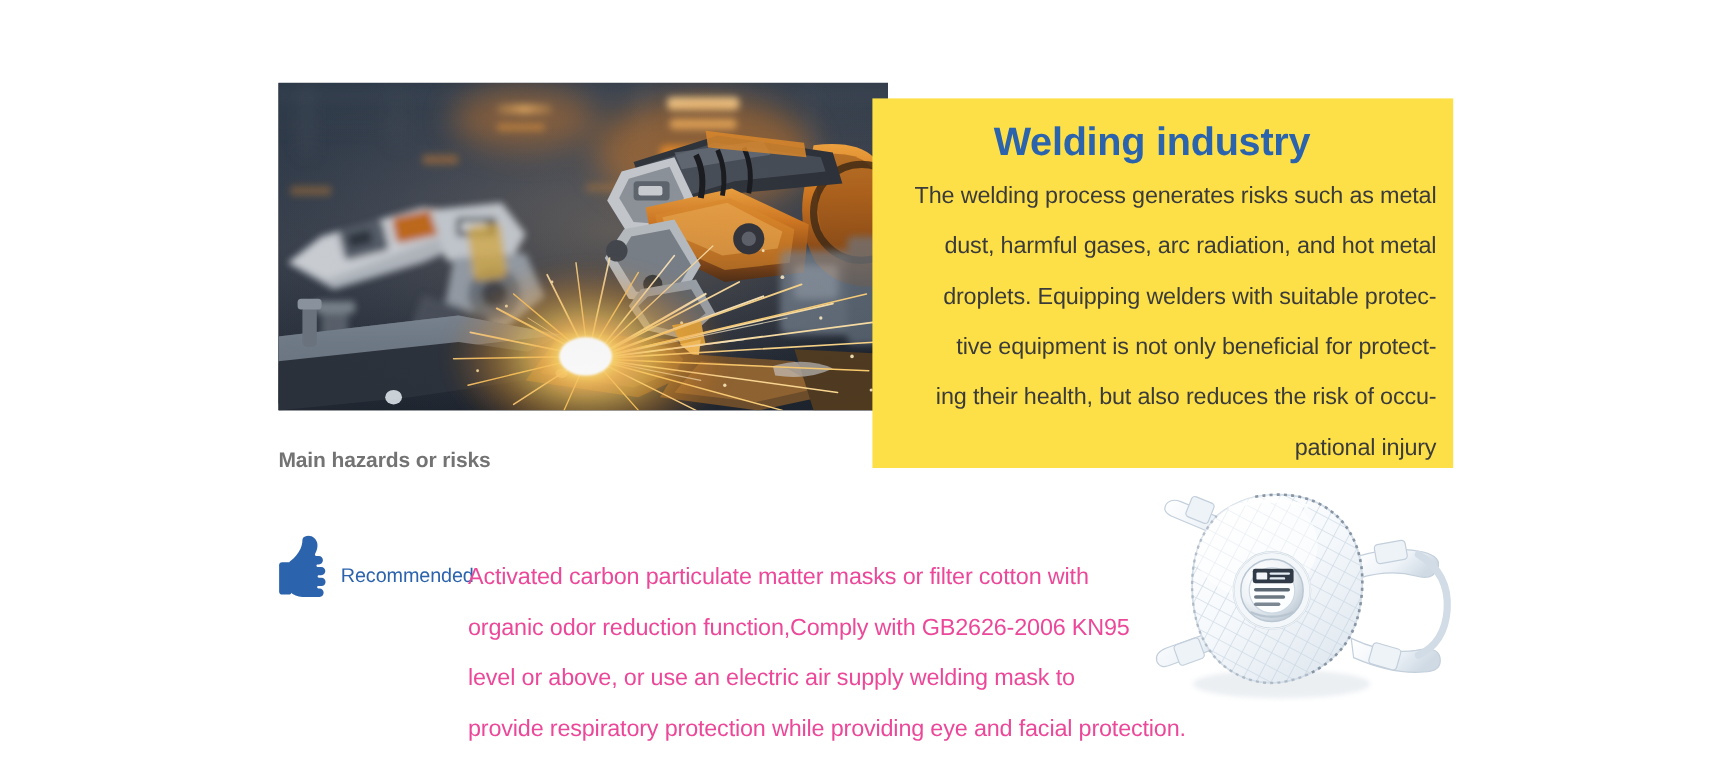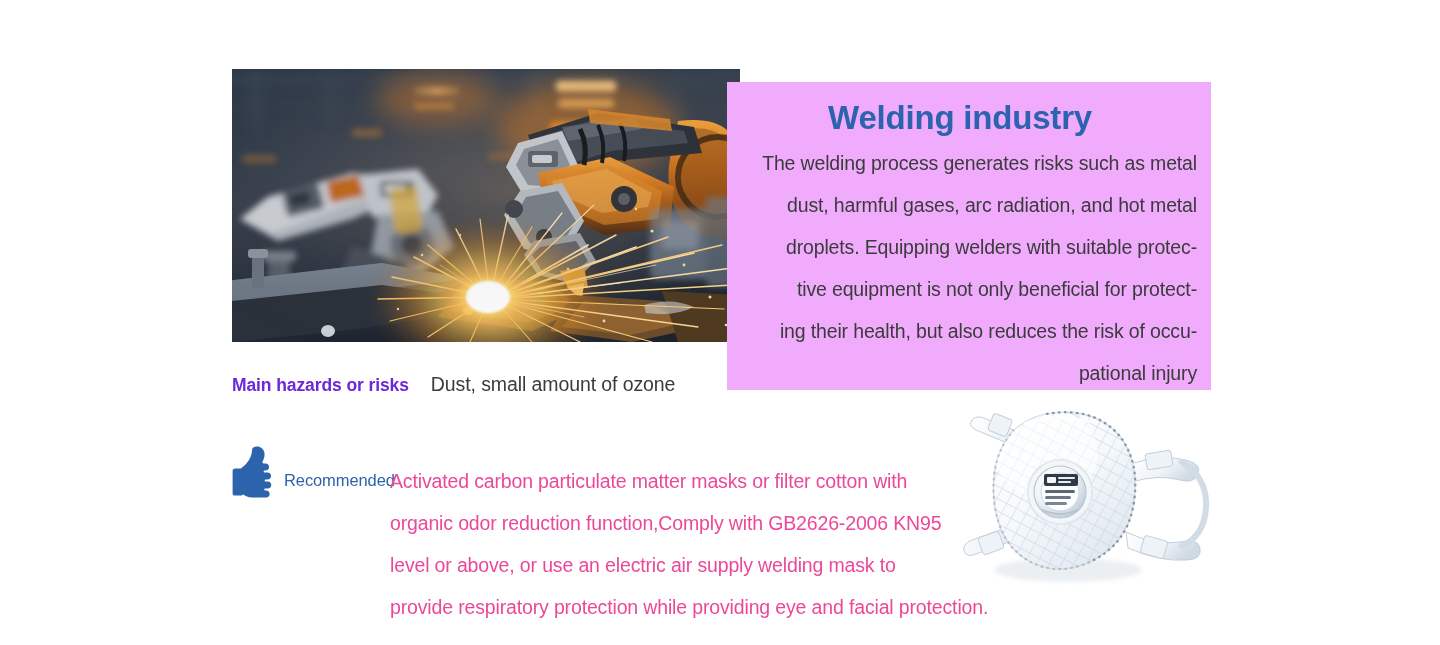--- a/index.html
+++ b/index.html
@@ -28,21 +28,21 @@
   }
   .hero-photo svg { display: block; width: 100%; height: 100%; }
 
   
   .info-panel {
     position: absolute;
     left: 727px;
     top: 82px;
     width: 484px;
     height: 308px;
-    background: #f0abfc;
+    background: #fde047;
     box-sizing: border-box;
     padding: 16px 14px 10px 12px;
   }
   .panel-title {
     color: #2c63ad;
     font-size: 33px;
     font-weight: 600;
     text-align: center;
     line-height: 1.2;
     letter-spacing: -0.2px;
@@ -63,21 +63,21 @@
   .hazard-row {
     position: absolute;
     left: 232px;
     top: 373px;
     display: flex;
     align-items: baseline;
     gap: 22px;
     white-space: nowrap;
   }
   .hazard-label {
-    color: #6d28d9;
+    color: #737373;
     font-size: 17.5px;
     font-weight: 700;
     letter-spacing: -0.1px;
   }
   .hazard-value {
     color: #3b3b3b;
     font-size: 19.5px;
     letter-spacing: -0.1px;
   }
 
@@ -361,21 +361,20 @@
   <p class="panel-body">The welding process generates risks such as metal
 dust, harmful gases, arc radiation, and hot metal
 droplets. Equipping welders with suitable protec-
 tive equipment is not only beneficial for protect-
 ing their health, but also reduces the risk of occu-
 pational injury</p>
 </div>
 
 <div class="hazard-row">
   <span class="hazard-label">Main hazards or risks</span>
-  <span class="hazard-value">Dust, small amount of ozone</span>
 </div>
 
 <div class="reco-block">
   <div class="reco-badge">
     <span class="thumb-icon-wrap">
       <svg class="thumb-icon" viewBox="0 0 52 56" aria-hidden="true">
         <g fill="#2c63ad">
           <path d="M21.8 1.2c4.6-2.4 9.8 0.8 10.6 5.6 0.5 3.0-0.3 6.0-1.8 8.6-0.5 0.9 0.1 2.0 1.1 2.0h2.0c1.9 0 3.4 1.6 3.4 3.5 0 1.9-1.5 3.5-3.4 3.5h-1.0c-0.6 0-1.0 0.4-1.0 1.0 0 0.6 0.4 1.0 1.0 1.0h3.0c1.9 0 3.4 1.6 3.4 3.5 0 1.9-1.5 3.5-3.4 3.5h-2.0c-0.6 0-1.0 0.4-1.0 1.0 0 0.6 0.4 1.0 1.0 1.0h2.2c1.9 0 3.4 1.6 3.4 3.5 0 1.9-1.5 3.5-3.4 3.5h-2.6c-0.6 0-1.0 0.4-1.0 1.0 0 0.6 0.4 1.0 1.0 1.0h1.0c1.9 0 3.4 1.6 3.4 3.5 0 1.9-1.5 3.5-3.4 3.5H20.0c-4.0 0-7.6-1.5-10.3-4.2-0.6-0.6-1.0-1.5-1.0-2.4V24.2c0-1.0 0.5-2.0 1.3-2.6 3.6-2.7 6.5-6.2 8.4-10.3 1.0-2.2 1.6-4.6 1.6-7.0 0-1.4 0.6-2.6 1.8-3.1z"></path>
           <rect x="0.6" y="22.5" width="10.5" height="27" rx="2.6"></rect>
         </g>

